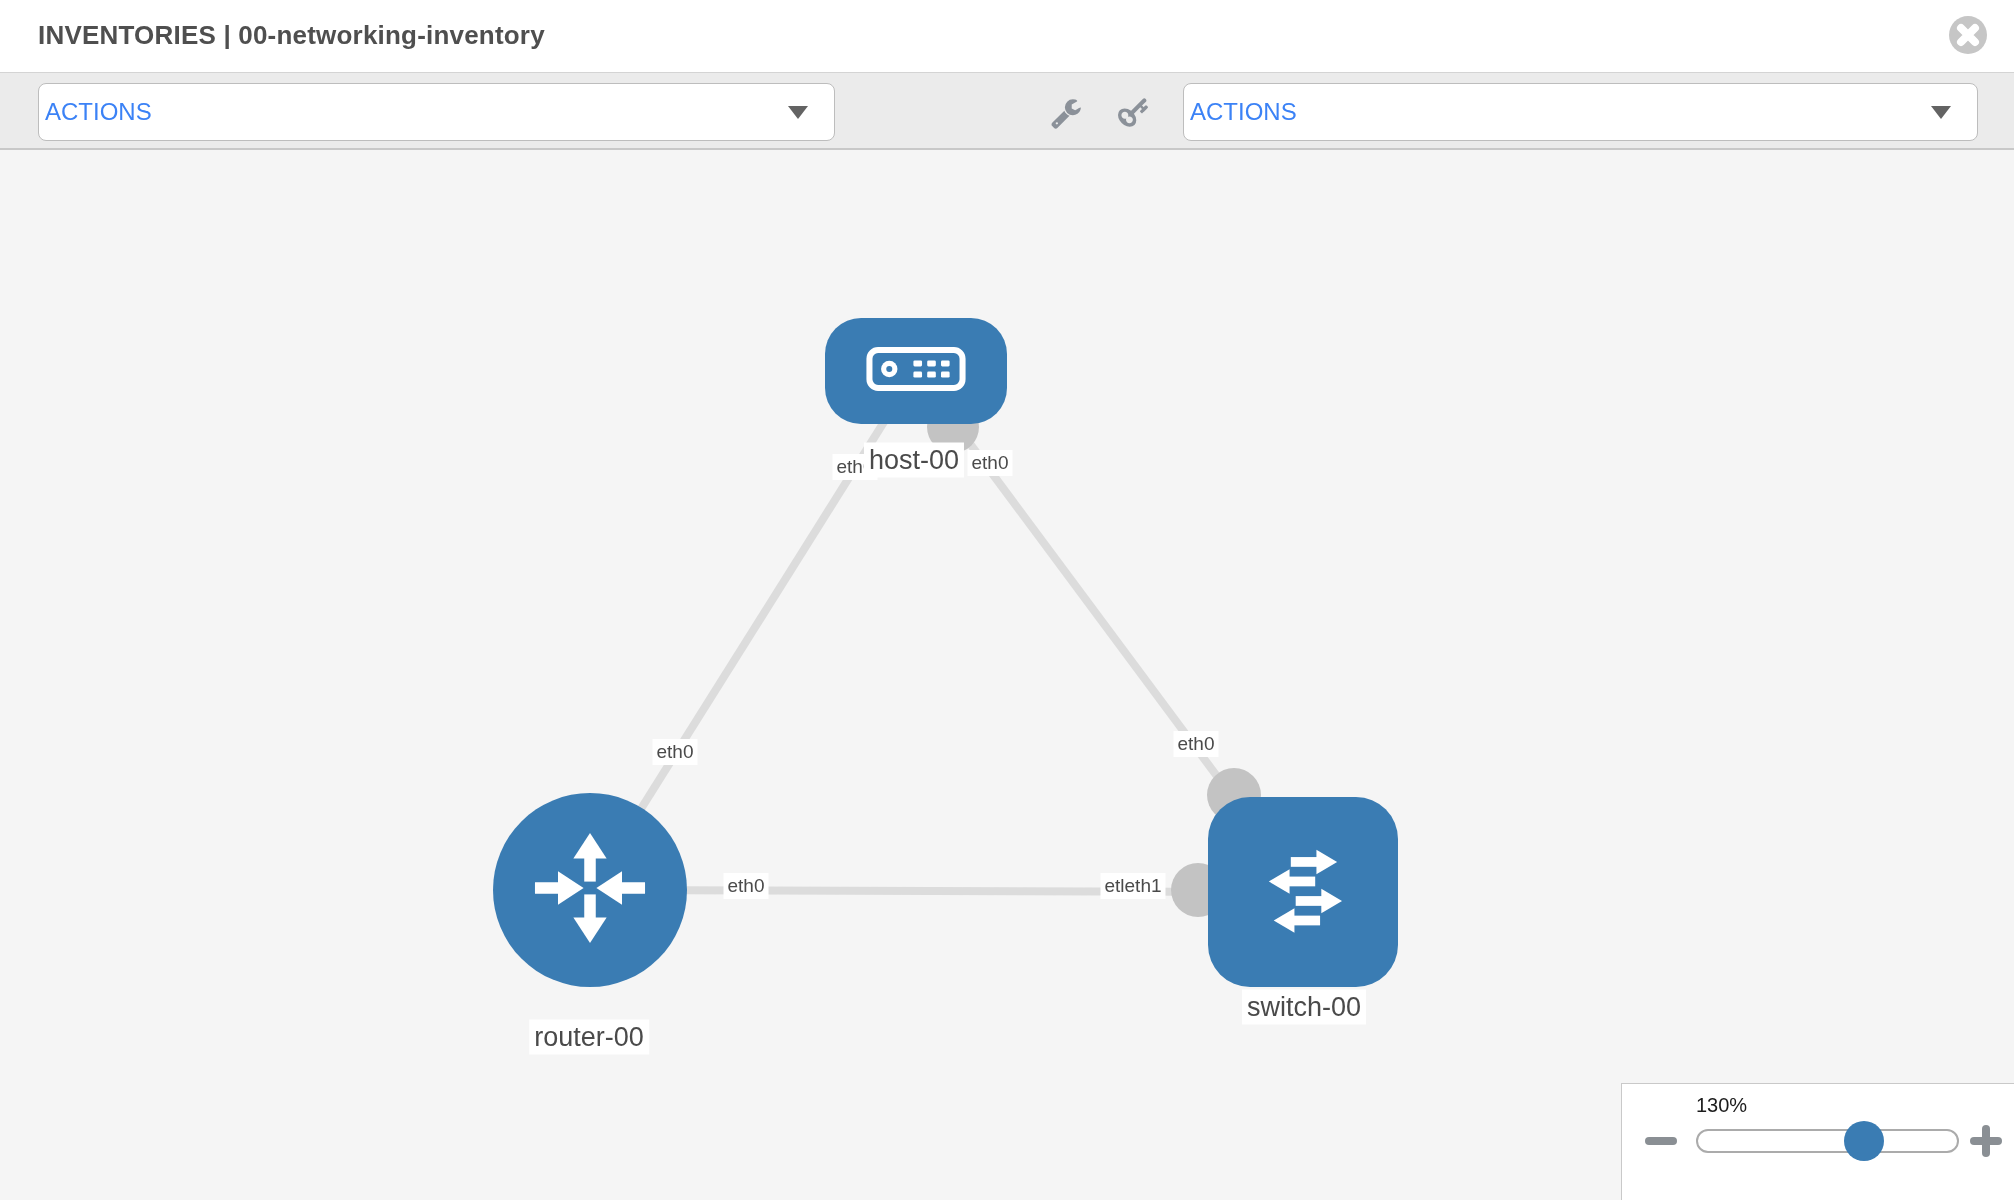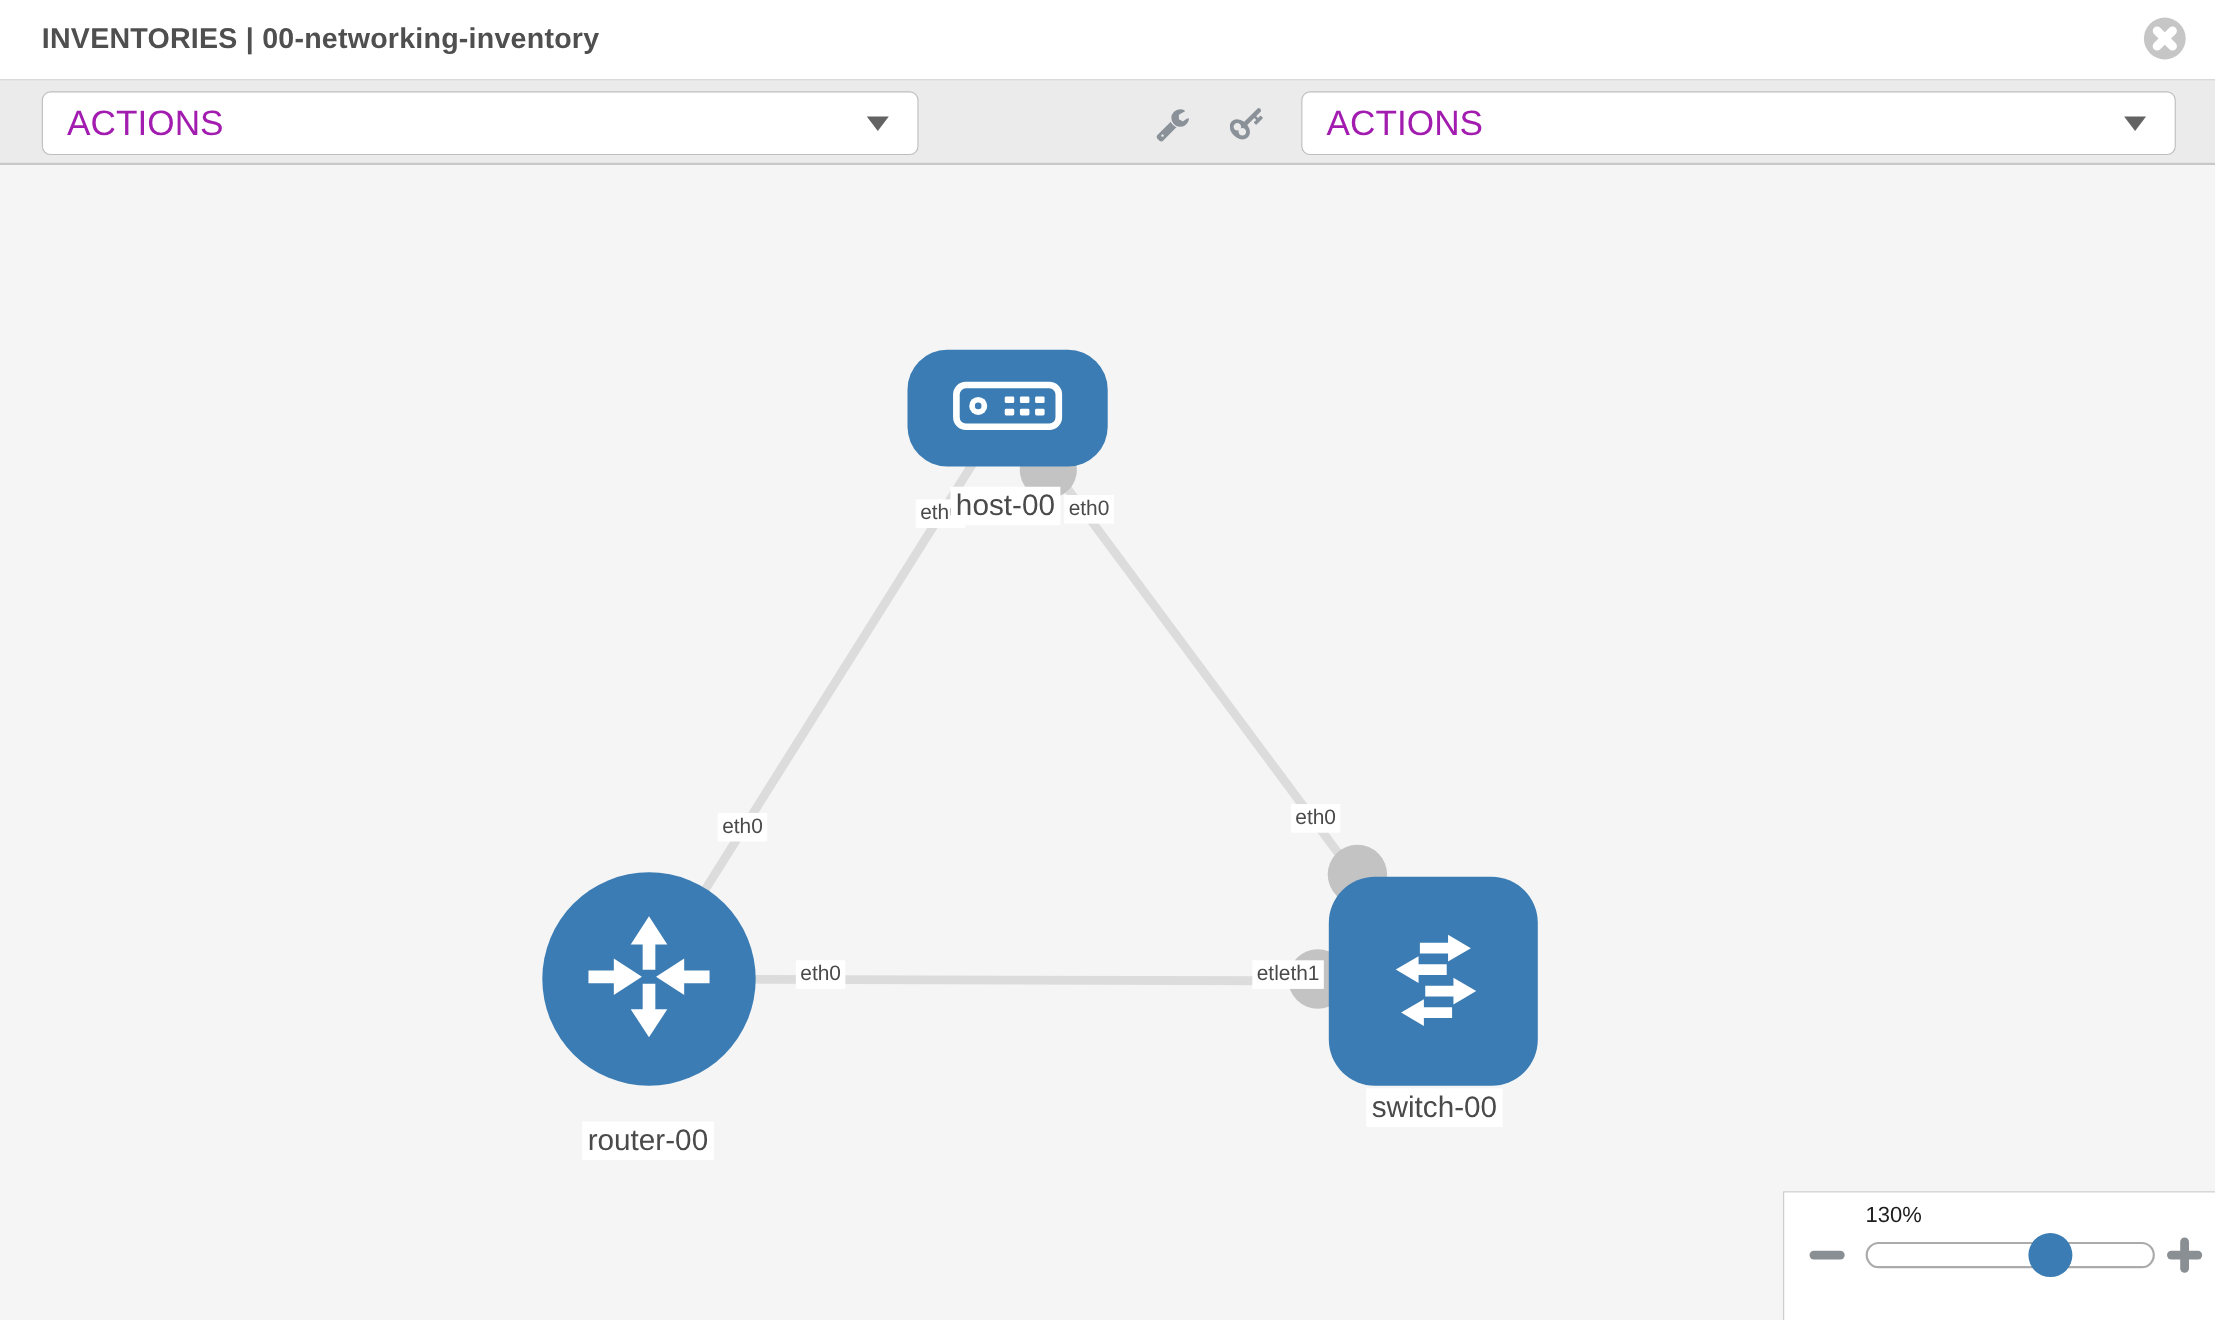--- a/index.html
+++ b/index.html
@@ -12,22 +12,22 @@
   .header .title { position:absolute; left:38px; top:20px; font-size:26px; font-weight:700;
                    color:#4f4f4f; letter-spacing:.2px; }
   .close-btn { position:absolute; right:26px; top:15px; width:40px; height:40px;
                border:none; background:transparent; cursor:pointer; }
 
   
   .toolbar { position:absolute; left:0; top:72px; width:2014px; height:78px; background:#ebebeb;
              border-top:1px solid #d4d4d4; border-bottom:2px solid #c8c8c8; }
   .select-box { position:absolute; top:10px; height:58px; background:#fff;
                 border:1px solid #bdbdbd; border-radius:8px; cursor:pointer; }
-  .select-box .sel-label { position:absolute; left:22px; top:0; line-height:56px;
-                           font-size:32px; color:#a21caf; }
+  .select-box .sel-label { position:absolute; left:6px; top:0; line-height:56px;
+                           font-size:24px; color:#3b82f6; }
   .caret { position:absolute; right:26px; top:22px; width:0; height:0;
            border-left:10px solid transparent; border-right:10px solid transparent;
            border-top:13px solid #636363; }
   .actions-box { left:38px;  width:797px; }
   .search-box  { left:1183px; width:795px; }
   .tool-icon-btn { position:absolute; top:24px; width:34px; height:32px; border:none;
                    background:transparent; cursor:pointer; }
   .wrench-btn { left:1049px; }
   .key-btn    { left:1117px; }
 
@@ -167,21 +167,21 @@
           </g>
         </svg>
       </span>
     </div>
 
     <span class="chip iface-label" style="left:855px;  top:317px;">eth0</span>
     <span class="chip iface-label" style="left:990px;  top:313px;">eth0</span>
     <span class="chip iface-label" style="left:675px;  top:602px;">eth0</span>
     <span class="chip iface-label" style="left:1196px; top:594px;">eth0</span>
     <span class="chip iface-label" style="left:746px;  top:736px;">eth0</span>
-    <span class="chip iface-label" style="left:1133px; top:736px;margin-left:38px;">etleth1</span>
+    <span class="chip iface-label" style="left:1133px; top:736px;">etleth1</span>
 
     <span class="chip node-label" style="left:914px;  top:310px;">host-00</span>
     <span class="chip node-label" style="left:589px;  top:855px;margin-top:32px;">router-00</span>
     <span class="chip node-label" style="left:1304px; top:857px;">switch-00</span>
 
     <div class="zoom-panel">
       <div class="zoom-level">130%</div>
       <button class="zoom-btn zoom-minus">
         <span>
           <svg width="36" height="36" viewBox="0 0 36 36">

